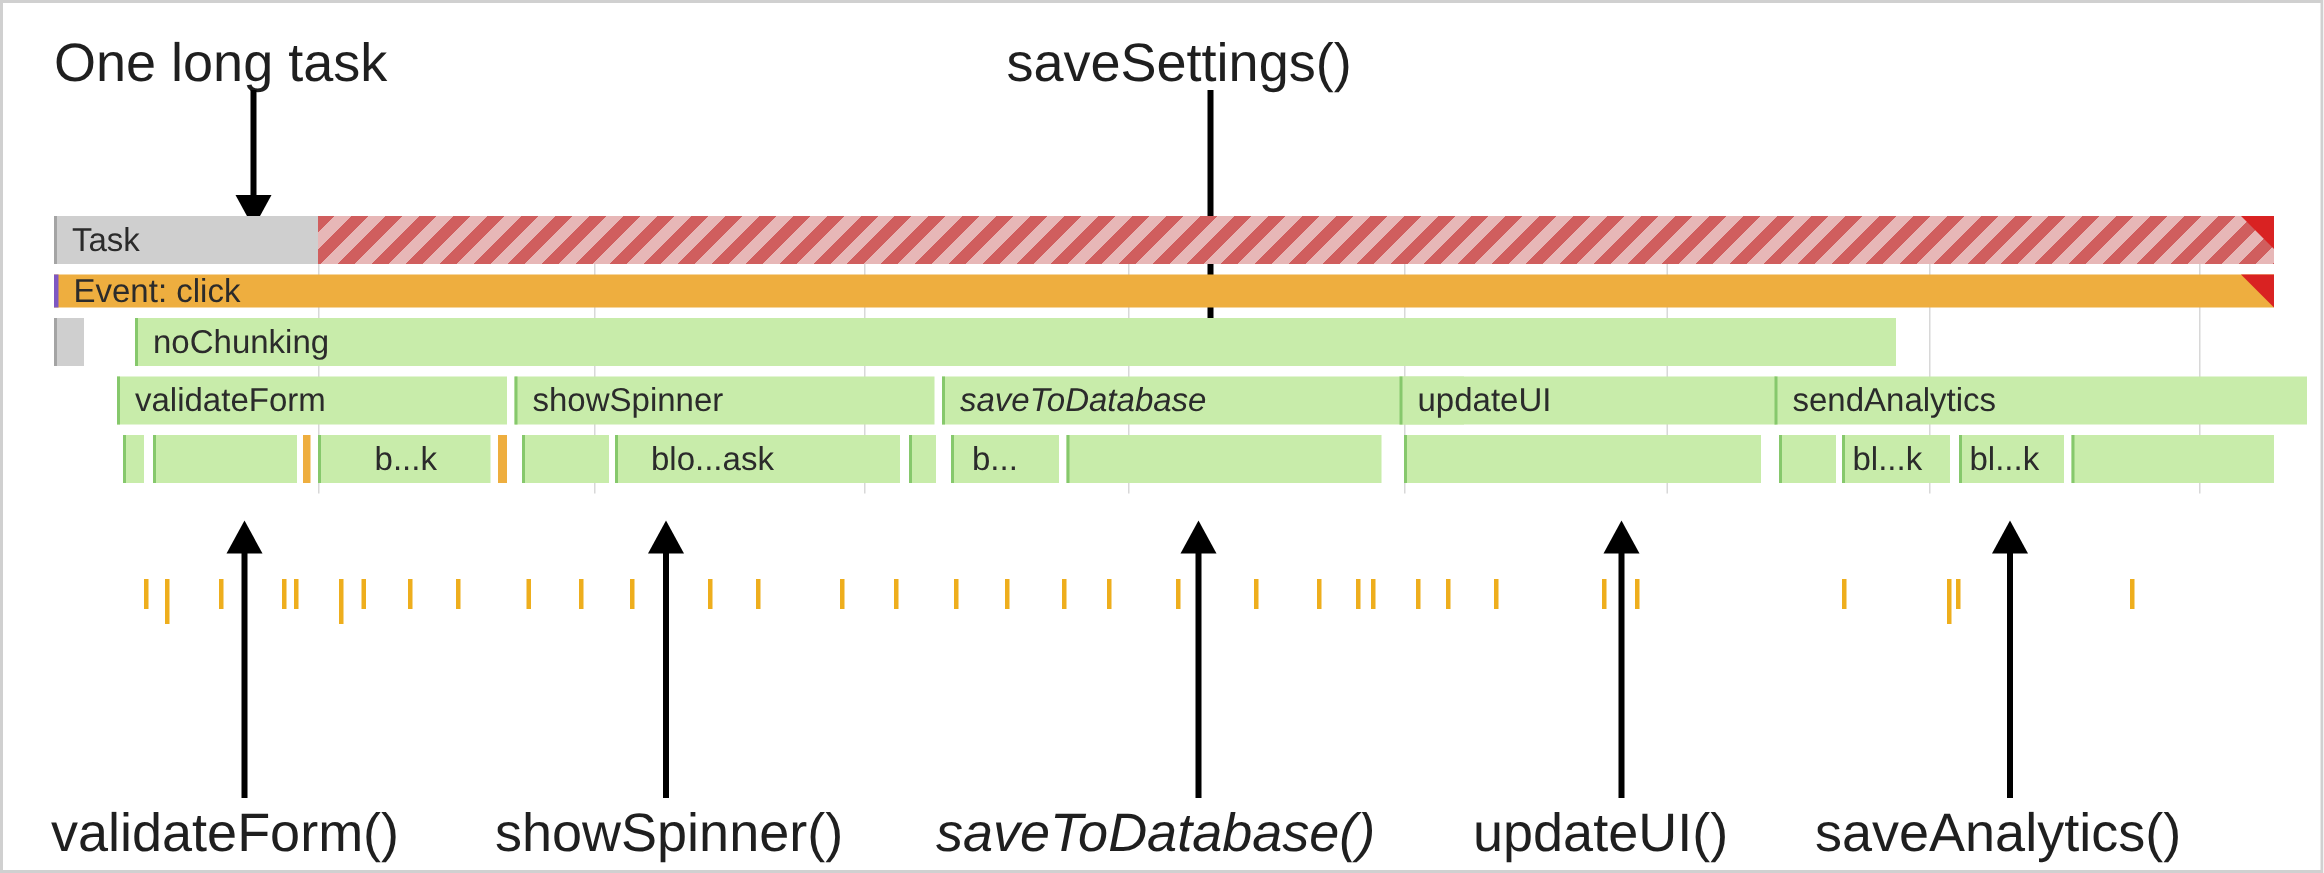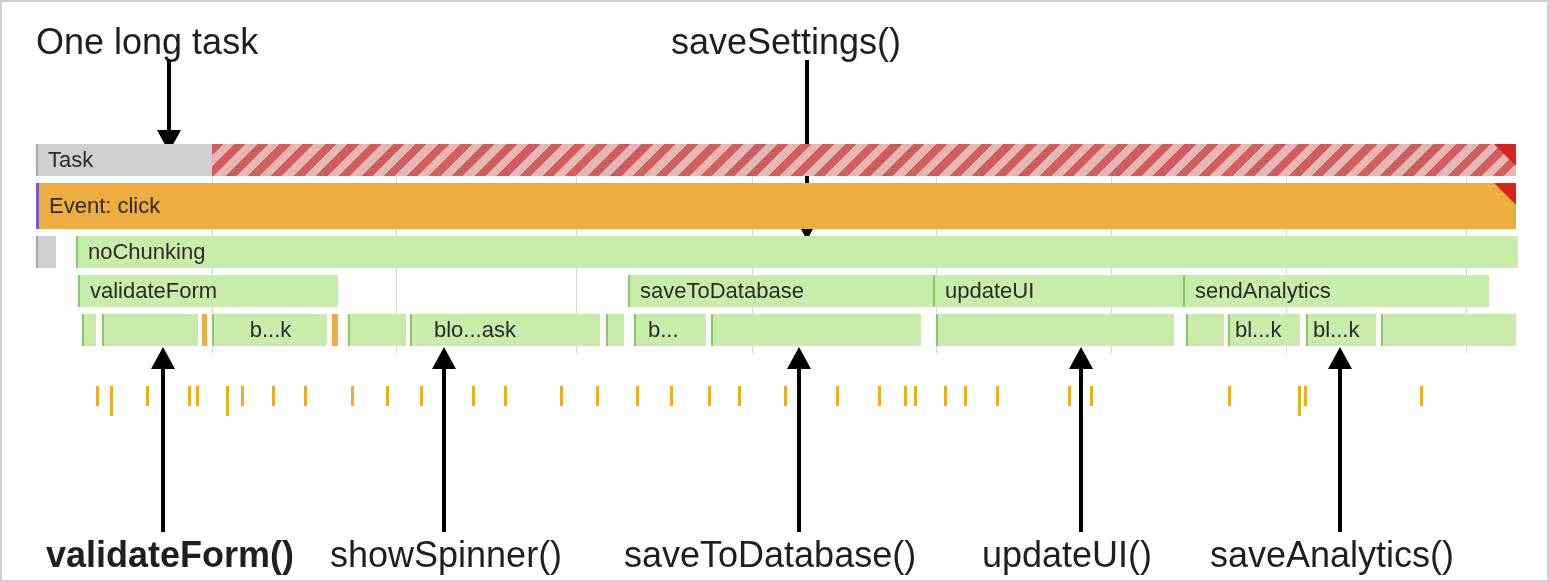--- a/index.html
+++ b/index.html
@@ -108,46 +108,49 @@
     </div>
 
     <div class="row">
       <div class="bar gray" style="left:0; width:1480px;">
         <span>Task</span>
       </div>
       <div class="hatch" style="left:176px; width:1304px;"></div>
       <div class="redFlag" style="right:0; top:0;"></div>
     </div>
 
-    <div class="row" style="height:46px;">
+    <div class="row" style="height:22px;">
       <div class="bar amber purpleBorder" style="left:0; width:1480px;">
         <span>Event: click</span>
       </div>
       <div class="redFlag" style="right:0; top:0;"></div>
     </div>
 
 
     <div class="row">
       <div class="bar gray" style="left:0; width:20px; padding-left:0;"></div>
-      <div class="bar green" style="left:40px; width:1442px;">
+      <div class="bar green" style="left:54px; width:1174px;">
         <span>noChunking</span>
       </div>
     </div>
 
     <div class="row">
       <div class="bar green" style="left:42px;  width:260px;">
           <span>validateForm</span>
         </div>
-      <div class="bar green" style="left:592px; width:348px;">
+      <div class="bar green" style="left:307px; width:280px;">
+          <span>showSpinner</span>
+        </div>
+      <div class="bar green" style="left:592px; width:348px;font-style:italic;">
           <span>saveToDatabase</span>
         </div>
       <div class="bar green" style="left:897px; width:251px;">
           <span>updateUI</span>
         </div>
-      <div class="bar green" style="left:1147px;width:306px;">
+      <div class="bar green" style="left:1147px;width:355px;">
           <span>sendAnalytics</span>
         </div>
     </div>
 
     <div class="row">
       <div class="bar green" style="left:46px;  width:14px; padding:0;"></div>
       <div class="bar green" style="left:66px;  width:96px; padding:0;"></div>
       <div class="bar green" style="left:166px; width:5px;  padding:0; background:#eeae3f; border:none;"></div>
       <div class="bar green" style="left:176px; width:115px; justify-content:center; padding-left:0;">
           <span>b...k</span>
@@ -226,19 +229,19 @@
   </svg>
   <svg class="arrow" style="left:1064px; top:345px; width:30px; height:185px;">
     <polygon points="15,0 3,22 27,22"></polygon>
     <line x1="15" y1="18" x2="15" y2="185"></line>
   </svg>
   <svg class="arrow" style="left:1323px; top:345px; width:30px; height:185px;">
     <polygon points="15,0 3,22 27,22"></polygon>
     <line x1="15" y1="18" x2="15" y2="185"></line>
   </svg>
 
-  <div class="ann" style="left:44px;  top:535px;font-weight:bold;">validateForm()</div>
+  <div class="ann" style="left:32px;  top:535px;">validateForm()</div>
   <div class="ann" style="left:328px; top:535px;">showSpinner()</div>
-  <div class="ann" style="left:622px; top:535px;">saveToDatabase()</div>
+  <div class="ann" style="left:622px; top:535px;font-style:italic;">saveToDatabase()</div>
   <div class="ann" style="left:980px; top:535px;">updateUI()</div>
   <div class="ann" style="left:1208px;top:535px;">saveAnalytics()</div>
 
 </div>
 
 </body></html>

